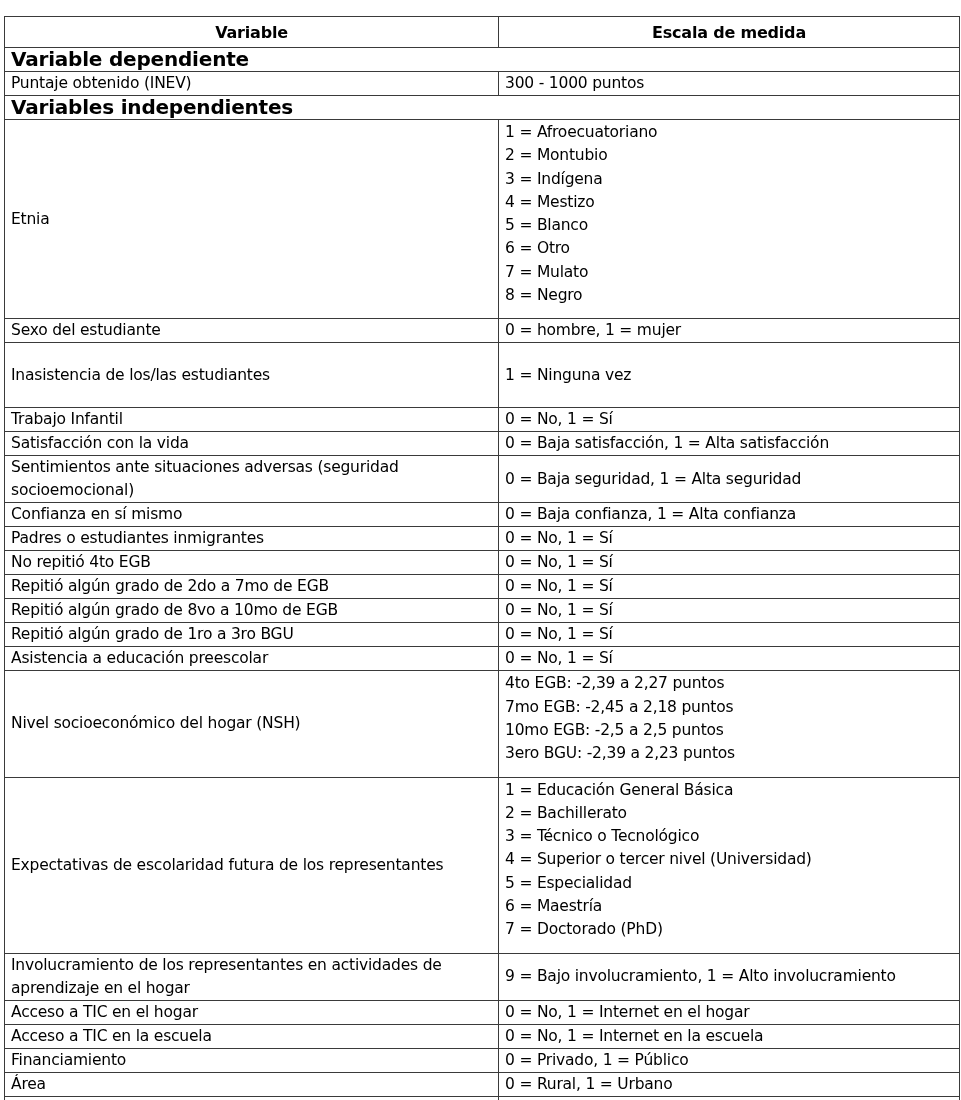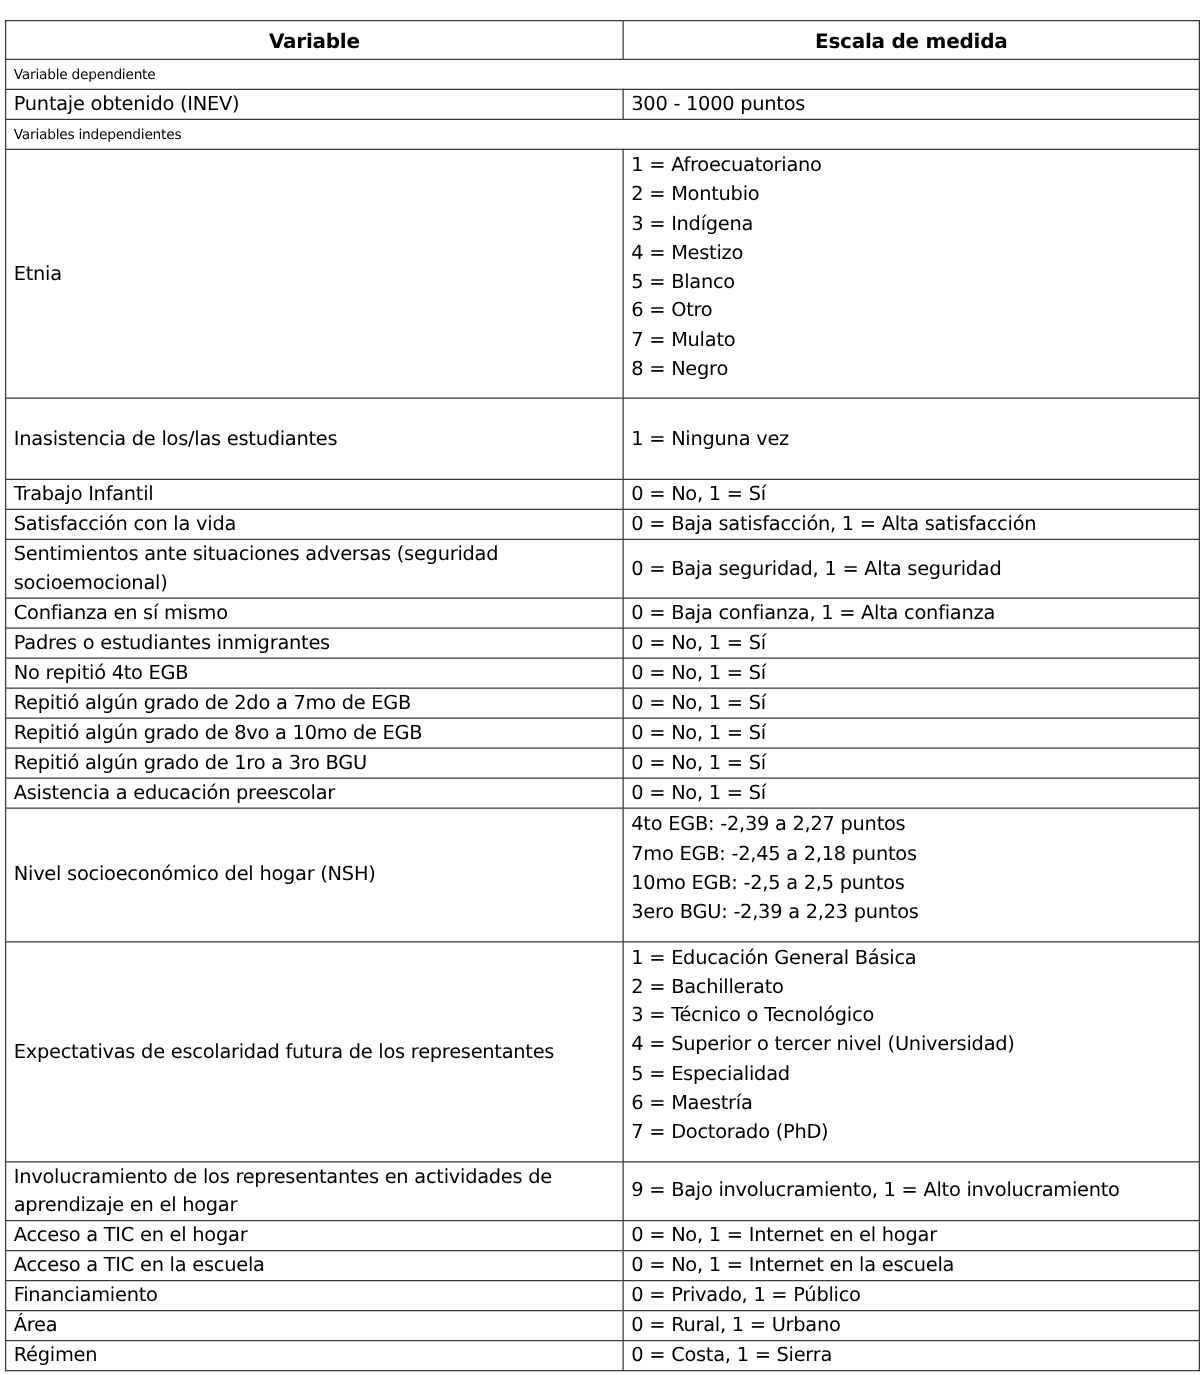--- a/index.html
+++ b/index.html
@@ -10,21 +10,21 @@
     width: 955px; border-collapse: collapse; table-layout: fixed;
     font-size: 15.5px; letter-spacing: -0.2px;
   }
   table.vars col.c1 { width: 494px; }
   table.vars col.c2 { width: 461px; }
   table.vars th, table.vars td {
     border: 1px solid #3a3a3a; padding: 0 6px; vertical-align: middle;
     text-align: left; line-height: 23px;
   }
   table.vars thead th { font-weight: bold; text-align: center; height: 30px; font-size: 16px; }
-  table.vars tr.section td { font-weight: normal; font-size: 11px; line-height: 23px; }
+  table.vars tr.section td { font-weight: bold; font-size: 20px; line-height: 23px; }
   table.vars tr.h24 td { height: 23px; }
   table.vars td.multi { line-height: 23.3px; padding-top: 1px; padding-bottom: 11px; }
   table.vars td.wrap2 { line-height: 23px; }
   table.vars tr.tall td { height: 64px; }
   .opt { display: block; white-space: nowrap; }
 </style>
 </head>
 <body>
 
 <table class="vars">
@@ -55,20 +55,26 @@
         <td>Etnia</td>
         <td class="multi">
           <span class="opt">1 = Afroecuatoriano</span>
           <span class="opt">2 = Montubio</span>
           <span class="opt">3 = Indígena</span>
           <span class="opt">4 = Mestizo</span>
           <span class="opt">5 = Blanco</span>
           <span class="opt">6 = Otro</span>
           <span class="opt">7 = Mulato</span>
           <span class="opt">8 = Negro</span>
+        </td>
+      </tr>
+      <tr class="h24">
+        <td>Sexo del estudiante</td>
+        <td>
+          <span class="opt">0 = hombre, 1 = mujer</span>
         </td>
       </tr>
       <tr class="tall">
         <td>Inasistencia de los/las estudiantes</td>
         <td>
           <span class="opt">1 = Ninguna vez</span>
         </td>
       </tr>
       <tr class="h24">
         <td>Trabajo Infantil</td>

